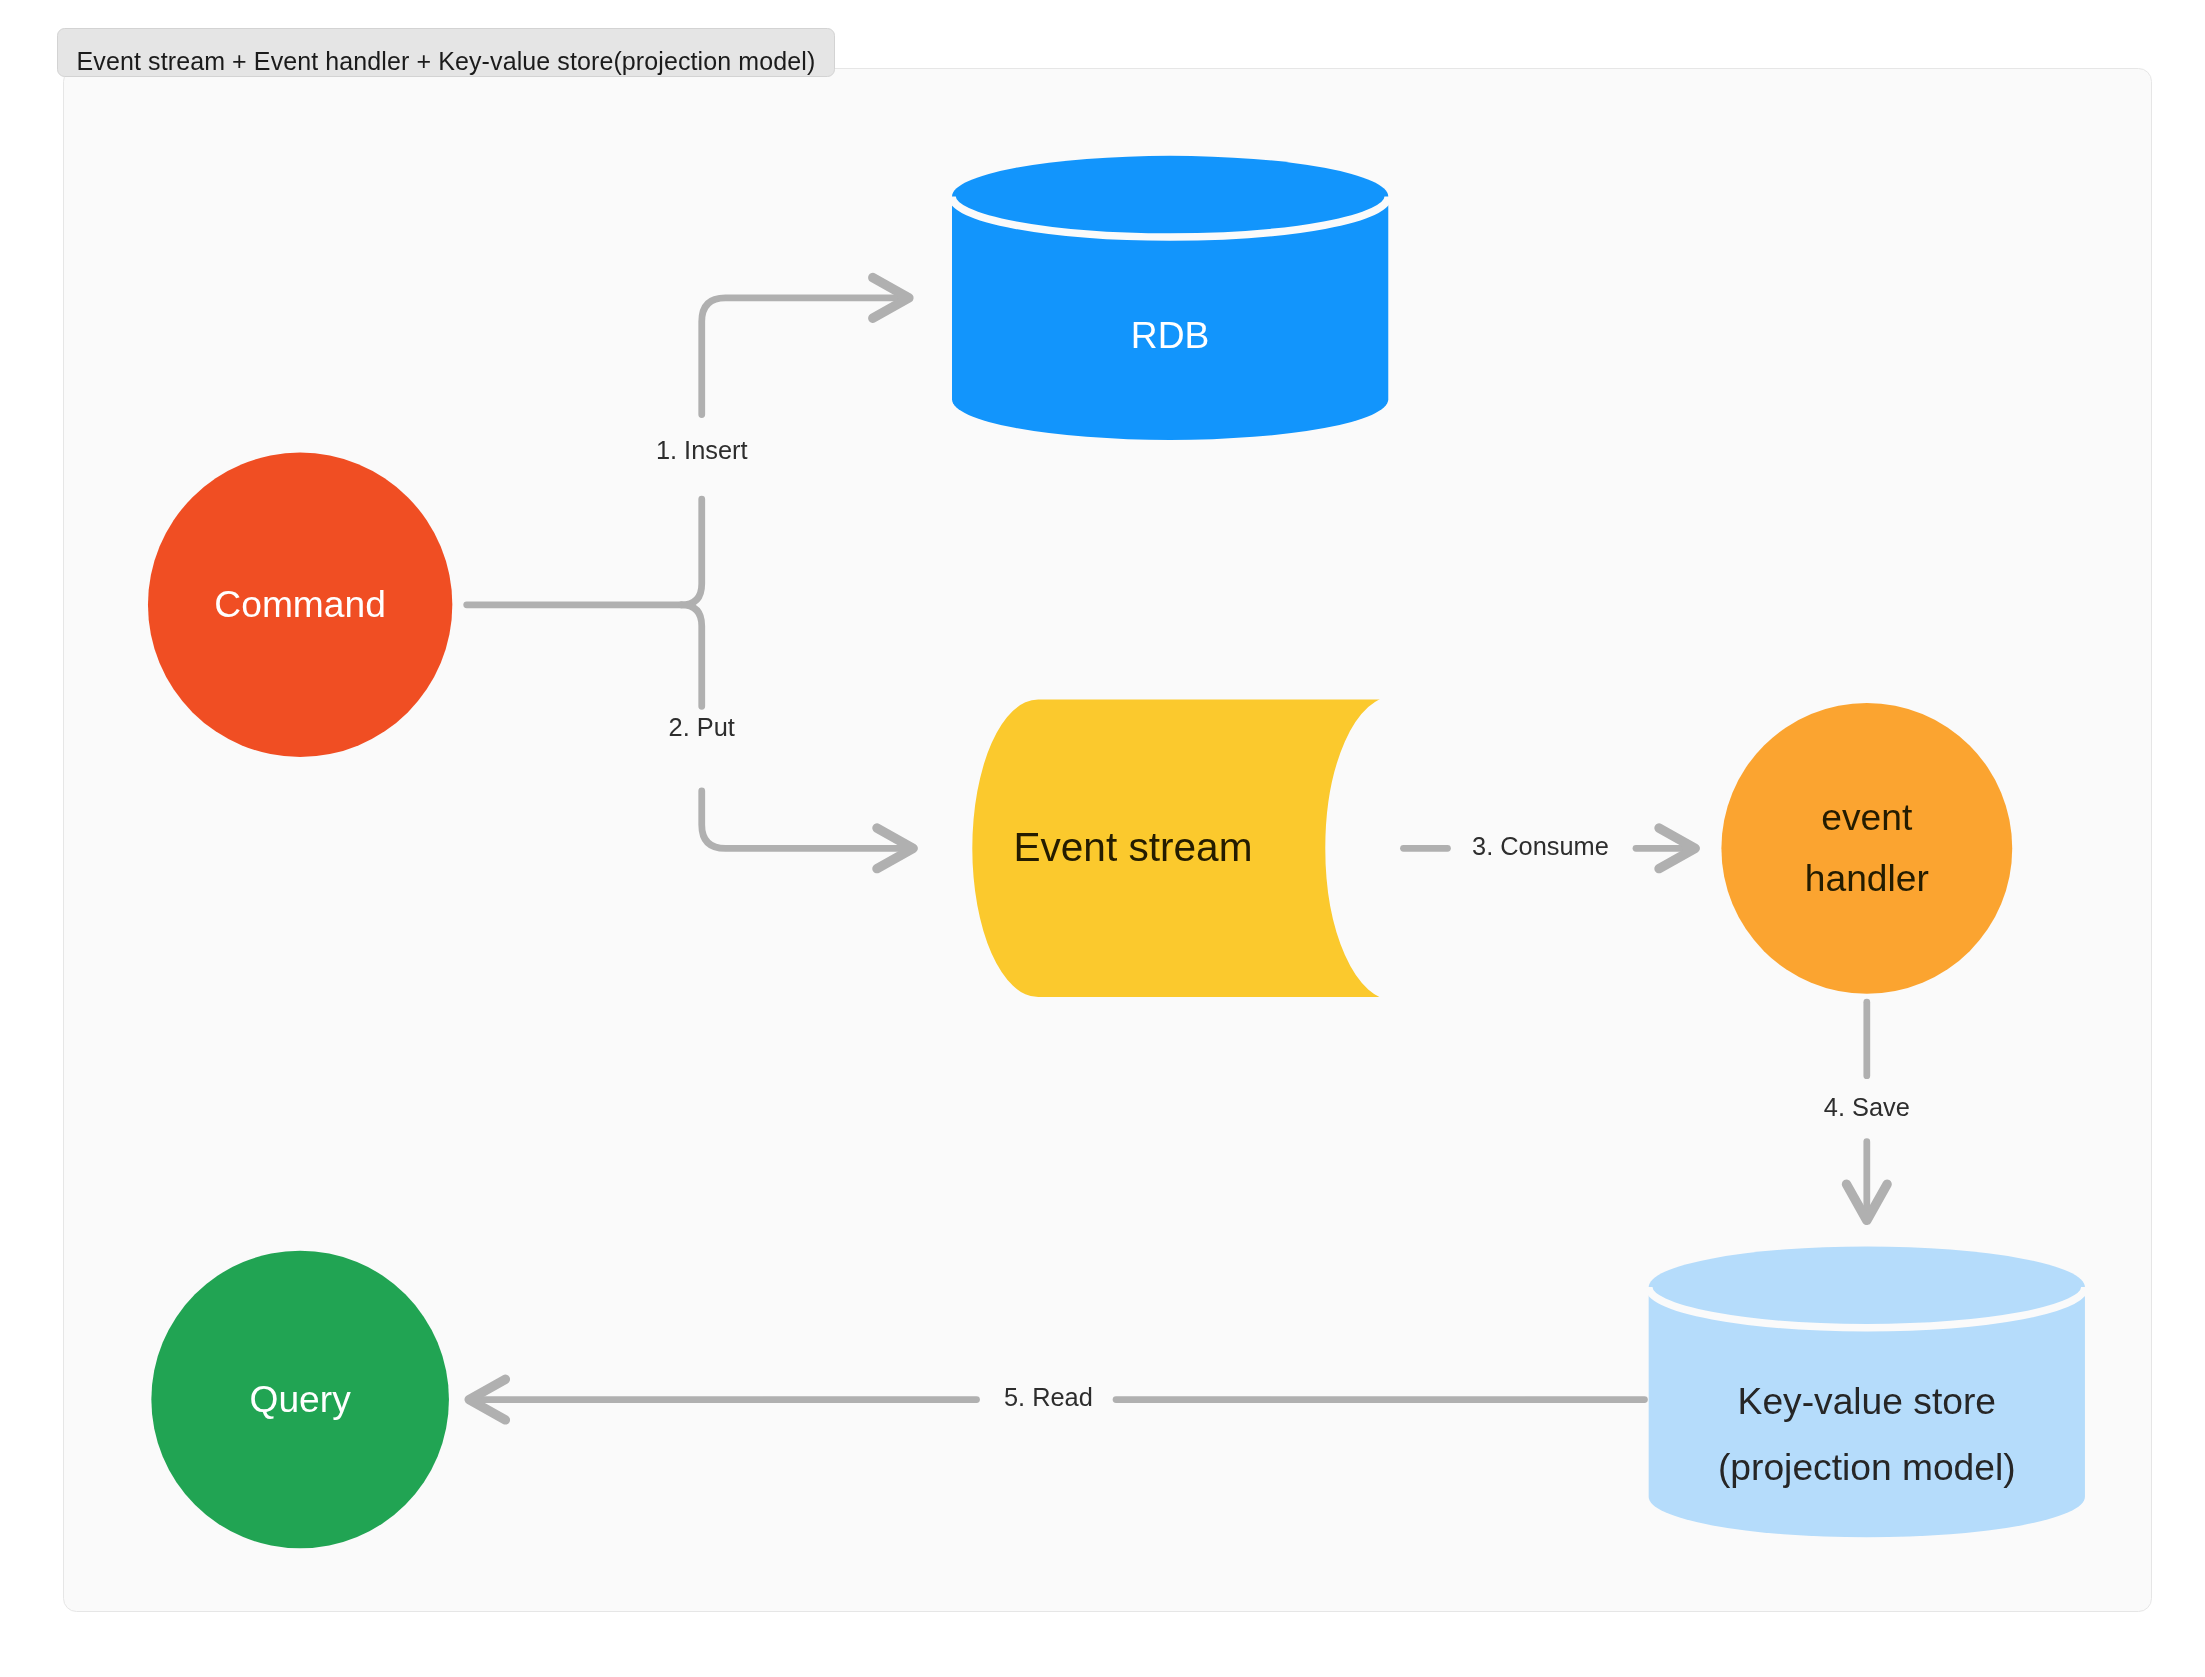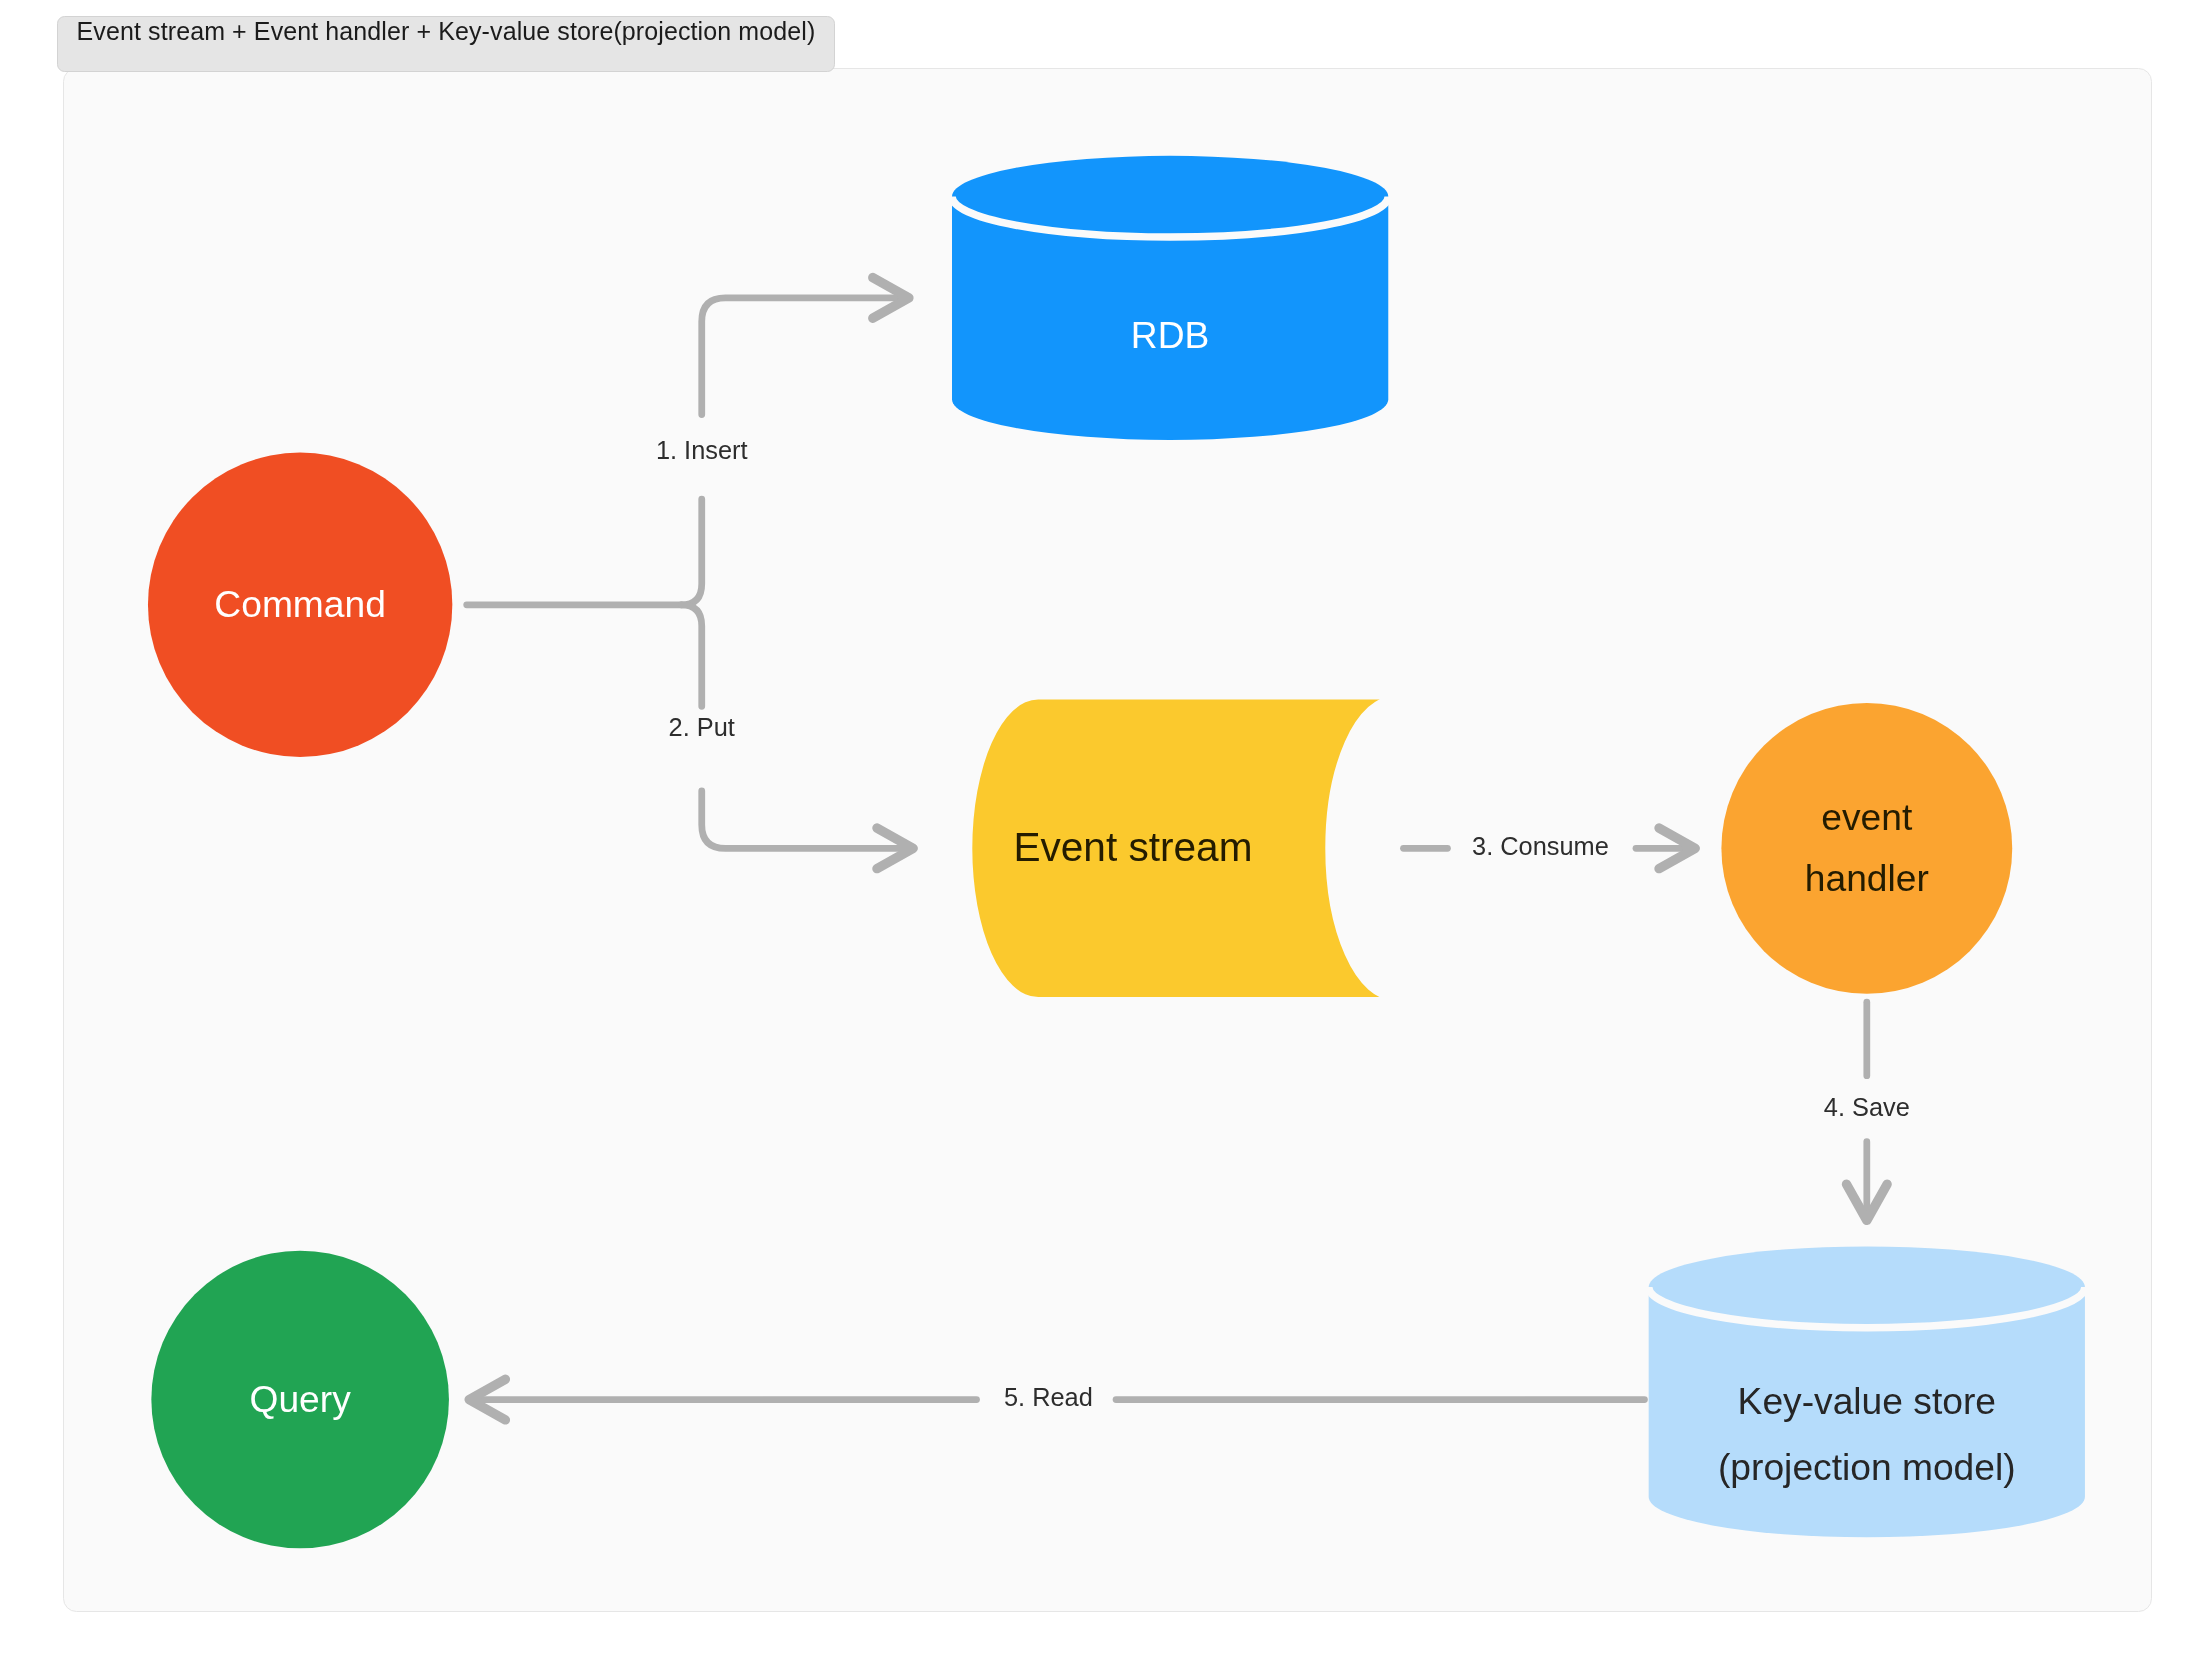--- a/index.html
+++ b/index.html
@@ -15,25 +15,25 @@
   }
   .stage {
     position: relative;
     width: 2205px;
     height: 1678px;
   }
   
   .title-tab {
     position: absolute;
     left: 57px;
-    top: 16px;
-    height: 56px;
+    top: 28px;
+    height: 49px;
     padding: 0 18.6px;
     display: flex;
-    align-items: flex-start;
+    align-items: flex-end;
     background: #e5e5e5;
     border: 0.8px solid #d3d3d3;
     border-radius: 7.6px;
     font-size: 25px;
     color: #1b1b1b;
     letter-spacing: 0.1px;
     white-space: nowrap;
     z-index: 5;
     box-sizing: border-box;
   }

